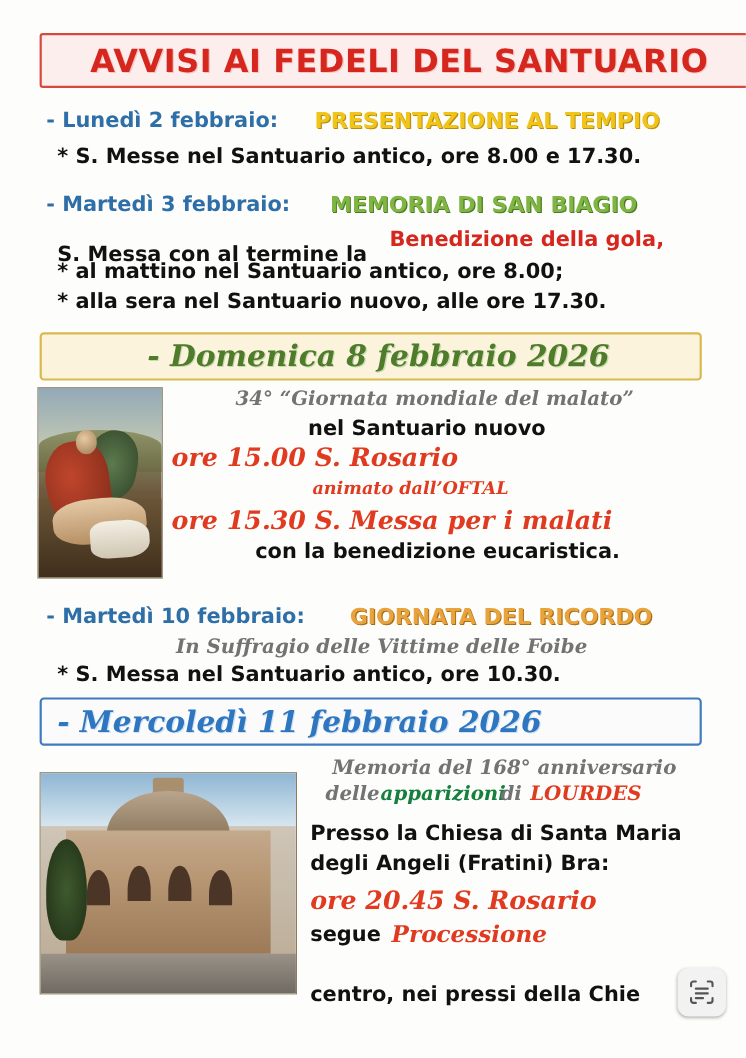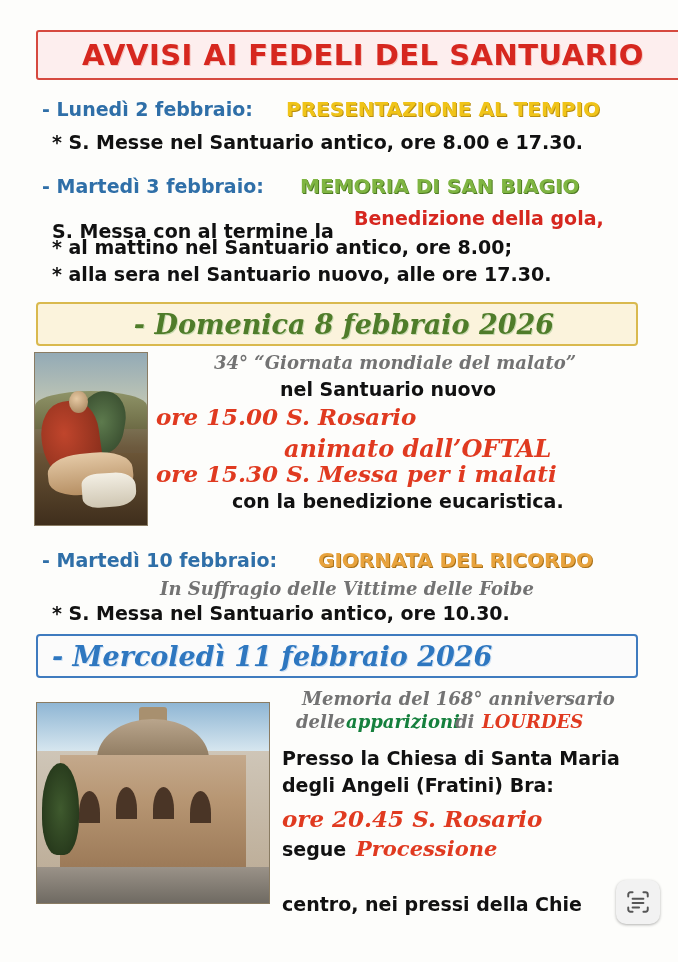--- a/index.html
+++ b/index.html
@@ -266,21 +266,21 @@
       <div class="p-robe-red"></div>
       <div class="p-head"></div>
       <div class="p-body"></div>
       <div class="p-cloth"></div>
     </div>
   </div>
 
   <div class="serif-it s-black" style="left:214px; top:352px; font-size:18px;">34° “Giornata mondiale del malato”</div>
   <div class="line black-b" style="left:280px; top:378px; font-size:19px;">nel Santuario nuovo</div>
   <div class="serif-it s-red" style="left:156px; top:403px; font-size:23px;">ore 15.00 S. Rosario</div>
-  <div class="serif-it s-red" style="left:284px; top:434px; font-size:24px;">animato dall’OFTAL</div>
+  <div class="serif-it s-red" style="left:284px; top:434px; font-size:16px;">animato dall’OFTAL</div>
   <div class="serif-it s-red" style="left:156px; top:460px; font-size:23px;">ore 15.30 S. Messa per i malati</div>
   <div class="line black-b" style="left:232px; top:490px; font-size:19px;">con la benedizione eucaristica.</div>
 
   <div class="line blue-head" style="left:42px; top:549px;">- Martedì 10 febbraio:</div>
   <div class="line orange-b" style="left:318px; top:548px;">GIORNATA DEL RICORDO</div>
   <div class="serif-it s-black" style="left:160px; top:578px; font-size:18px;">In Suffragio delle Vittime delle Foibe</div>
   <div class="line black-b" style="left:52px; top:602px;">* S. Messa nel Santuario antico, ore 10.30.</div>
 
   <div class="bar bar-blue" style="left:36px; top:634px; width:602px; height:44px;">
     <span>- Mercoledì 11 febbraio 2026</span>

